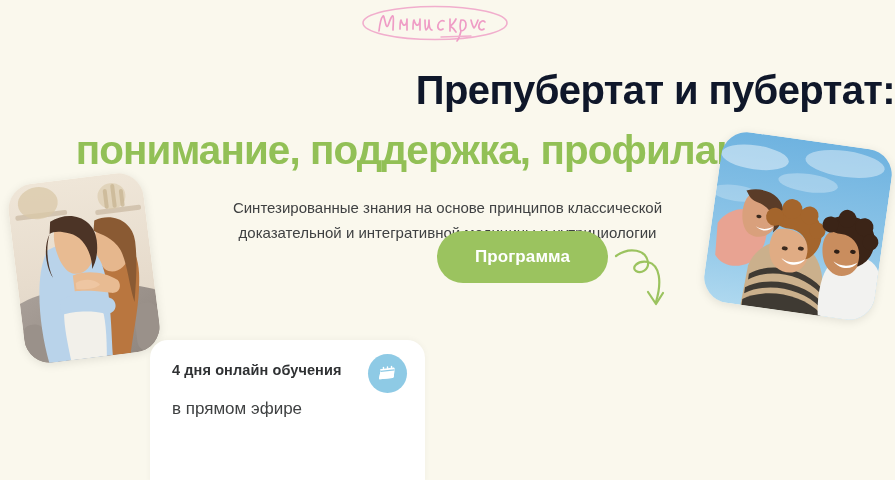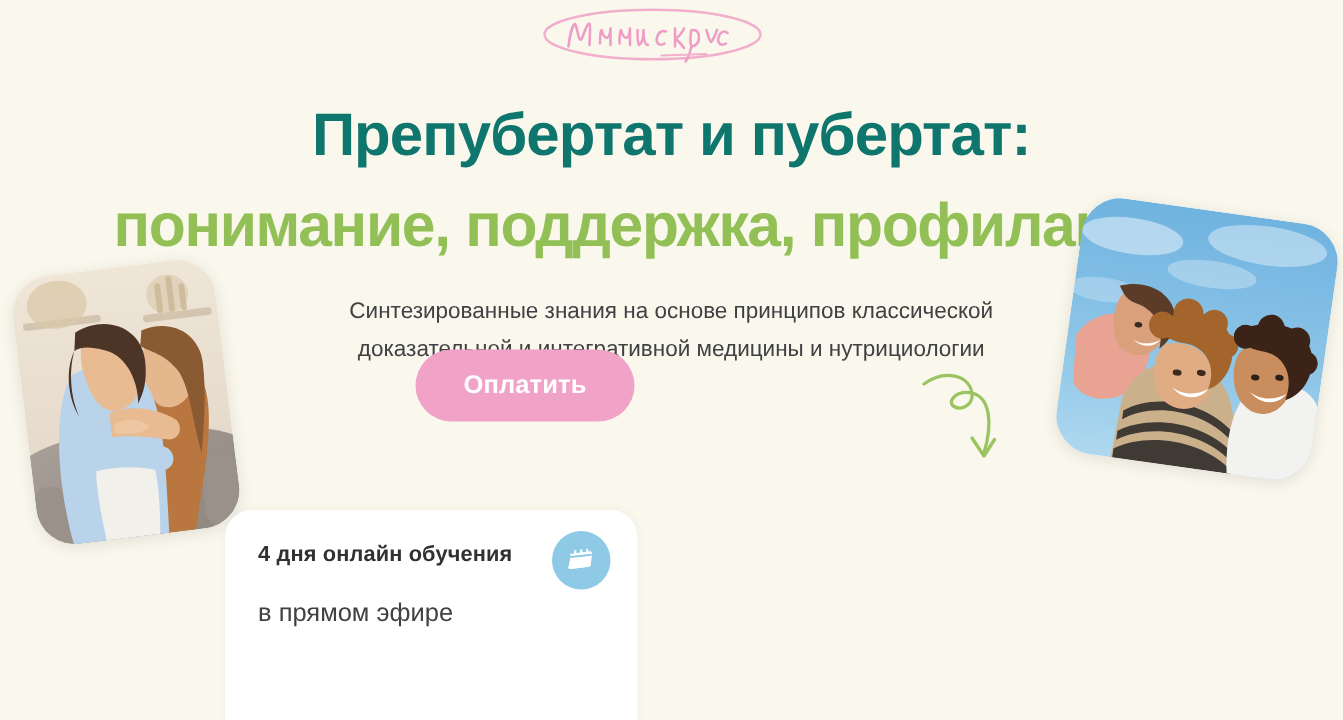--- a/index.html
+++ b/index.html
@@ -31,26 +31,26 @@
     height: 44px;
   }
   .badge svg { display: block; }
 
   
   .headline-1 {
     position: absolute;
     left: 0;
     top: 40px;
     width: 895px;
-    text-align: center;
+    text-align: right;
     font-size: 40px;
     line-height: 46px;
     font-weight: 700;
     letter-spacing: -0.6px;
-    color: #0f766e;
+    color: #0f172a;
     white-space: nowrap;
   }
   .headline-2 {
     position: absolute;
     left: 0;
     top: 92px;
     width: 895px;
     text-align: center;
     font-size: 41px;
     line-height: 48px;
@@ -200,21 +200,21 @@
       </g>
       <path d="M86 35 L116 34" fill="none" stroke="#f1aecd" stroke-width="1.4" stroke-linecap="round"></path>
     </svg>
   </div>
 
   <h1 class="headline-1">Препубертат и пубертат:</h1>
   <h2 class="headline-2">понимание, поддержка, профилактика</h2>
 
   <p class="lead"><br>    Синтезированные знания на основе принципов классической<br>    доказательной и интегративной медицины и нутрициологии<br>  </p>
 
-  <button class="btn btn-pay">Оплатить</button>
+  <button class="btn btn-program">Программа</button>
 
   <div class="arrow">
     <svg viewBox="0 0 90 90" width="90" height="90" aria-hidden="true">
       <path d="M8 20 C22 10, 38 14, 40 26 C41 34, 33 38, 28 35 C23 32, 29 24, 40 26 C52 29, 54 46, 48 66" fill="none" stroke="#9bc35f" stroke-width="2.2" stroke-linecap="round"></path>
       <path d="M40 56 L48 68 L55 57" fill="none" stroke="#9bc35f" stroke-width="2.2" stroke-linecap="round" stroke-linejoin="round"></path>
     </svg>
   </div>
 
   <div class="photo photo-left">
     <svg viewBox="0 0 136 180" preserveAspectRatio="xMidYMid slice" aria-hidden="true">

